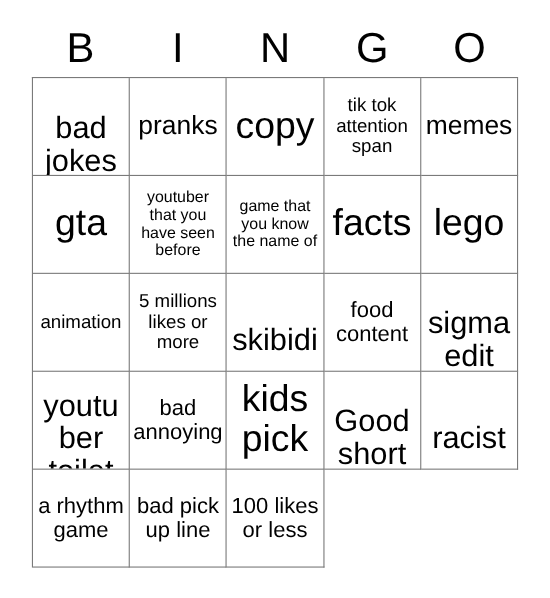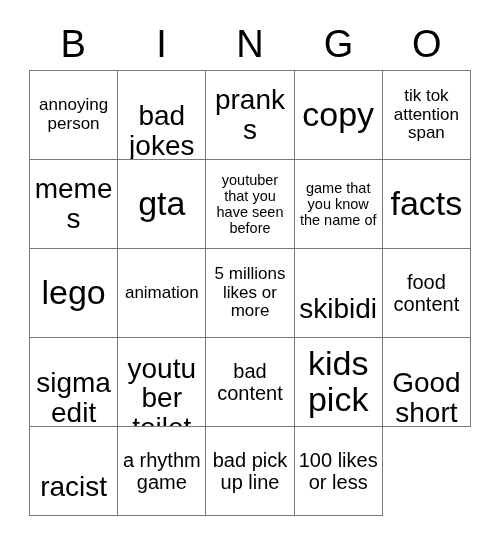--- a/index.html
+++ b/index.html
@@ -75,41 +75,38 @@
     width: 100%;
     line-height: 1.07;
     word-wrap: break-word;
   }
 
   
   .fs-xxs .cell-text { font-size: 12.5px; line-height: 1.1; }
   .fs-xs  .cell-text { font-size: 14.5px; line-height: 1.12; }
   .fs-s   .cell-text { font-size: 17px;   line-height: 1.1; }
   .fs-m   .cell-text { font-size: 20px;   line-height: 1.1; }
-  .fs-l   .cell-text { font-size: 28px;   line-height: 1.08; }
+  .fs-l   .cell-text { font-size: 24px;   line-height: 1.08; }
   .fs-xl  .cell-text { font-size: 28px;   line-height: 1.06; margin-top: 32px; }
   .fs-xxl .cell-text { font-size: 34px;   line-height: 1.05; }
 </style>
 </head>
 <body>
 
 <div class="card">
 
   <div class="header-row">
     <div class="header-letter">B</div>
     <div class="header-letter">I</div>
     <div class="header-letter">N</div>
     <div class="header-letter">G</div>
     <div class="header-letter">O</div>
   </div>
 
   <div class="grid" id="bingo-grid">
-      <div class="cell fs-s">
-        <span class="cell-text">annoying person</span>
-      </div>
       <div class="cell fs-xl">
         <span class="cell-text">bad jokes</span>
       </div>
       <div class="cell fs-l">
         <span class="cell-text">pranks</span>
       </div>
       <div class="cell fs-xxl">
         <span class="cell-text">copy</span>
       </div>
       <div class="cell fs-s">
@@ -145,21 +142,21 @@
       <div class="cell fs-m">
         <span class="cell-text">food content</span>
       </div>
       <div class="cell fs-xl">
         <span class="cell-text">sigma edit</span>
       </div>
       <div class="cell fs-xl">
         <span class="cell-text">youtuber toilet</span>
       </div>
       <div class="cell fs-m">
-        <span class="cell-text">bad content</span>
+        <span class="cell-text">bad annoying</span>
       </div>
       <div class="cell fs-xxl">
         <span class="cell-text">kids pick</span>
       </div>
       <div class="cell fs-xl">
         <span class="cell-text">Good short</span>
       </div>
       <div class="cell fs-xl">
         <span class="cell-text">racist</span>
       </div>

